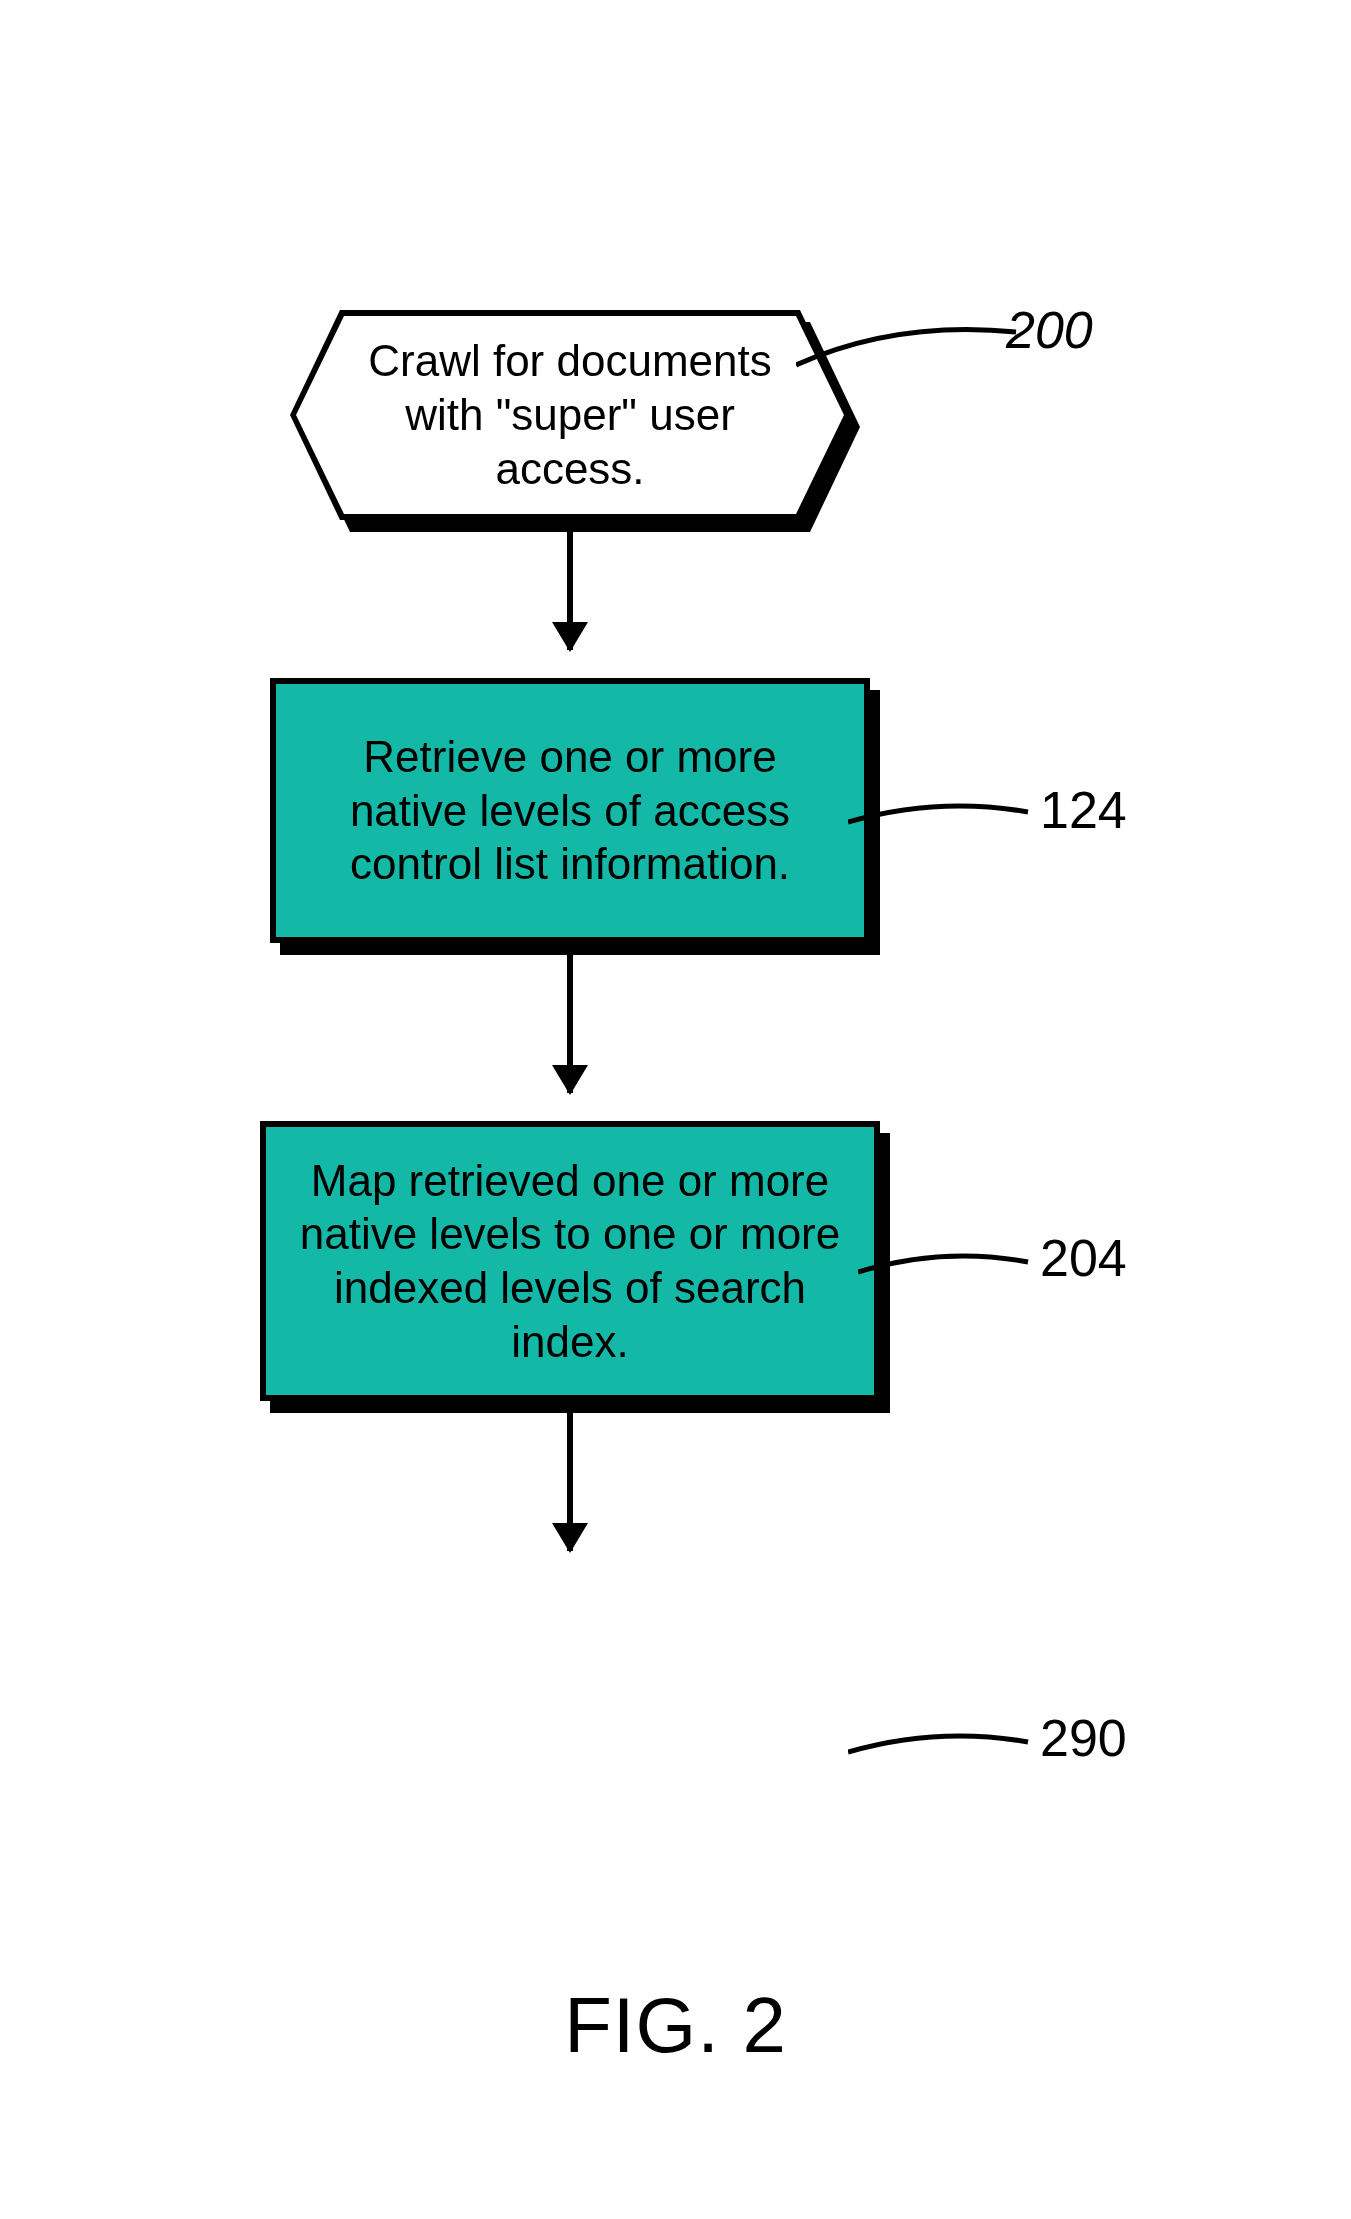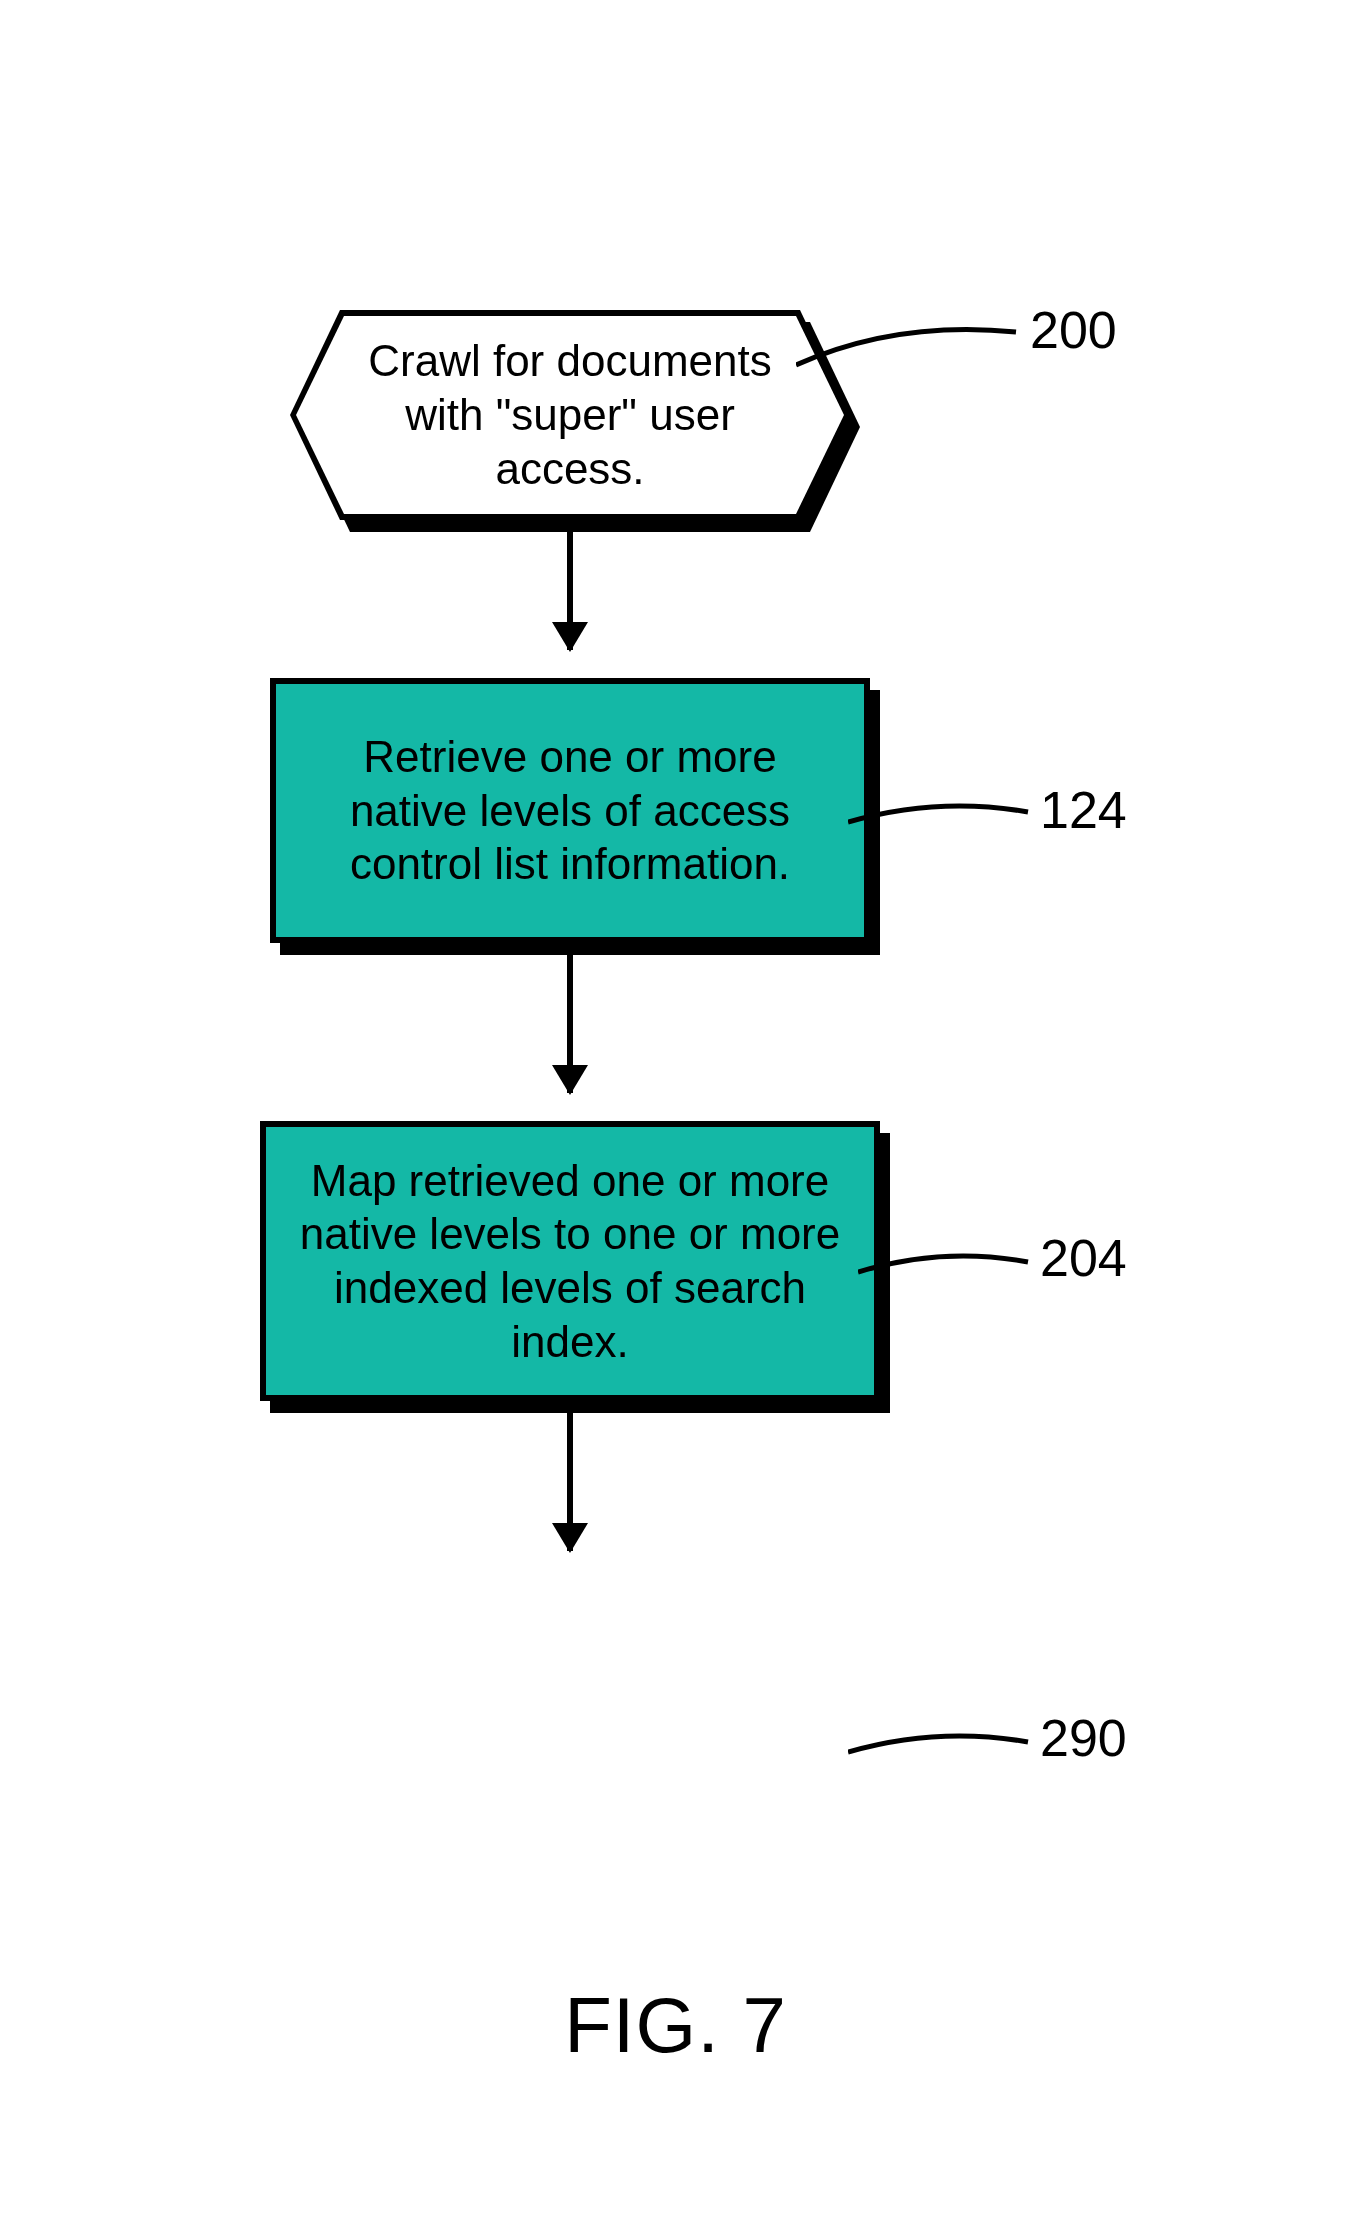--- a/index.html
+++ b/index.html
@@ -163,32 +163,32 @@
     </div>
 
     <div class="arrow" style="height:140px; margin-top:10px; margin-bottom:28px;"></div>
 
 
   </div>
 
   <svg width="260" height="90" style="position:absolute; left:796px; top:310px;">
     <path d="M 0 55 Q 100 10 220 22" stroke="#000" stroke-width="5" fill="none"></path>
   </svg>
-  <div class="label-text" style="left:1030px; top:300px;">200</div>
+  <div class="label-text" style="left:1006px; top:300px;font-style:italic;">200</div>
 
   <svg width="220" height="60" style="position:absolute; left:848px; top:790px;">
     <path d="M 0 32 Q 90 6 180 22" stroke="#000" stroke-width="5" fill="none"></path>
   </svg>
   <div class="label-text" style="left:1040px; top:780px;">124</div>
 
   <svg width="210" height="60" style="position:absolute; left:858px; top:1240px;">
     <path d="M 0 32 Q 85 6 170 22" stroke="#000" stroke-width="5" fill="none"></path>
   </svg>
   <div class="label-text" style="left:1040px; top:1228px;">204</div>
 
   <svg width="220" height="60" style="position:absolute; left:848px; top:1720px;">
     <path d="M 0 32 Q 90 6 180 22" stroke="#000" stroke-width="5" fill="none"></path>
   </svg>
   <div class="label-text" style="left:1040px; top:1708px;">290</div>
 
-  <div class="fig-caption">FIG. 7</div>
+  <div class="fig-caption">FIG. 2</div>
 
 </div>
 
 </body></html>

